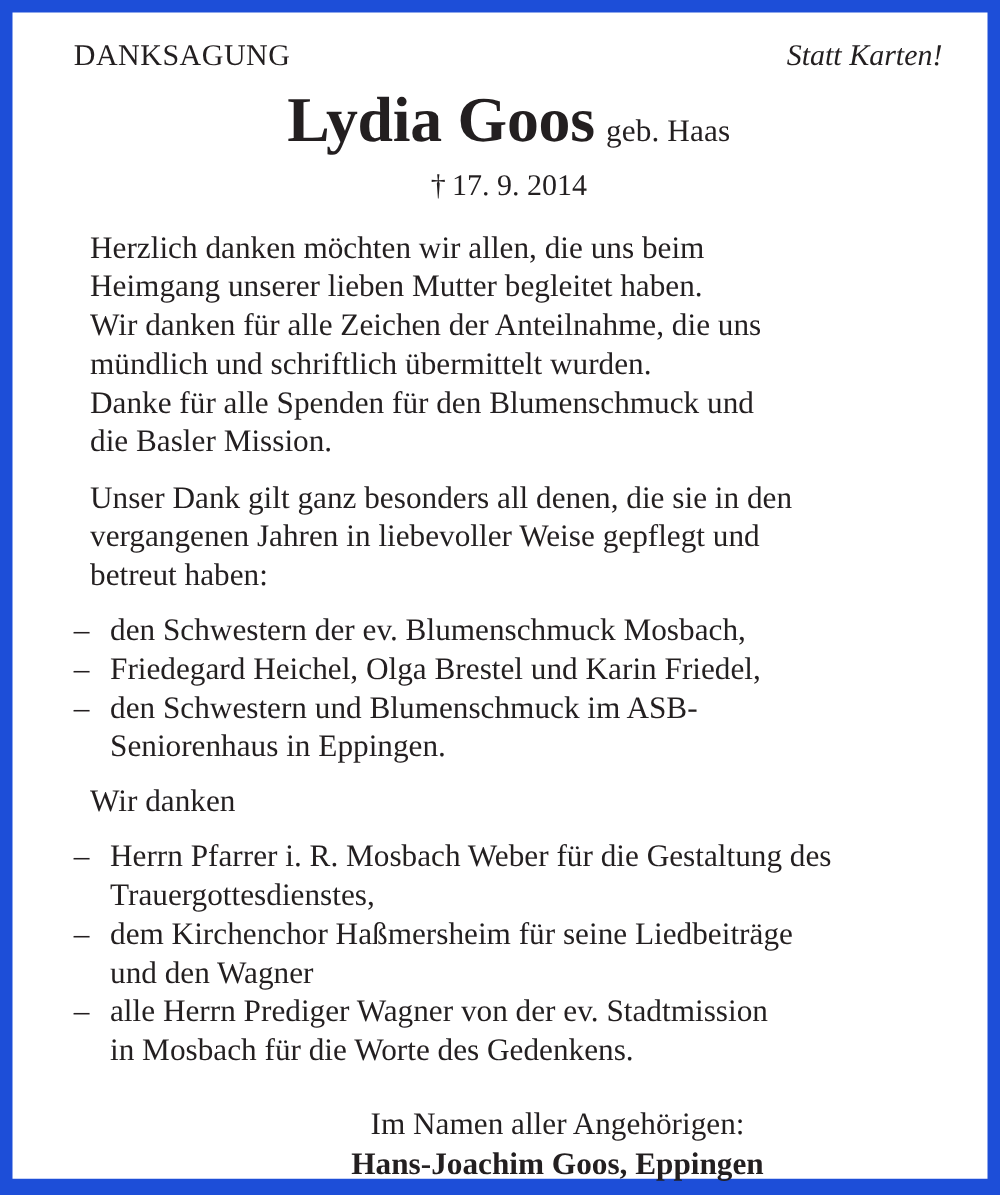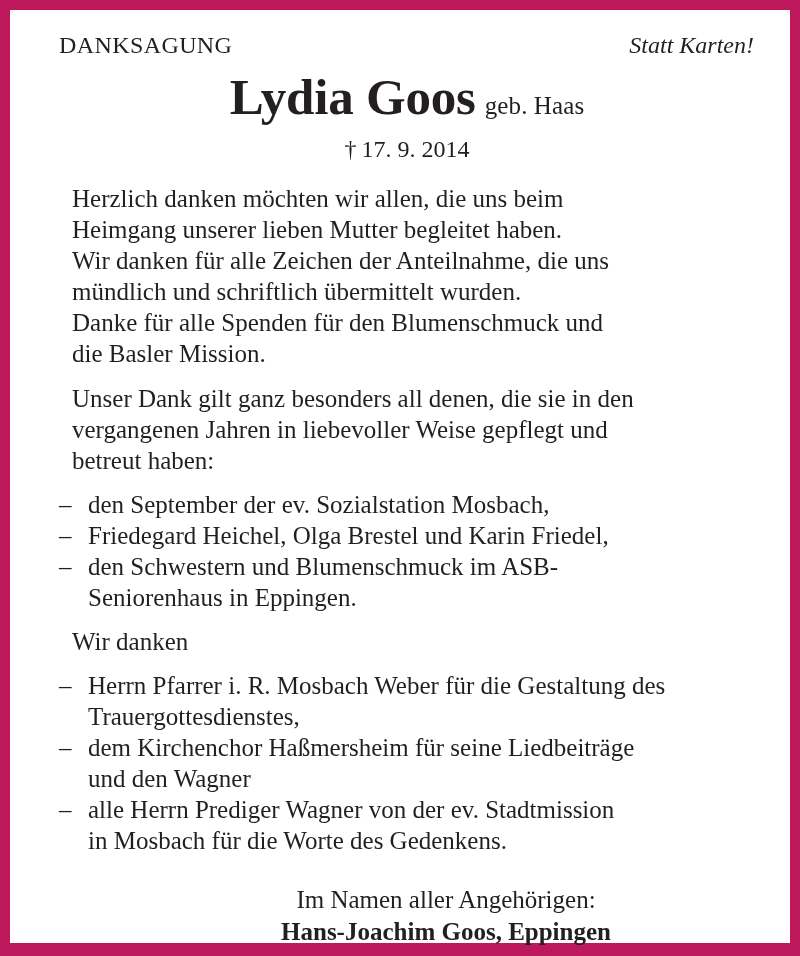--- a/index.html
+++ b/index.html
@@ -13,21 +13,21 @@
     overflow: hidden;
     font-family: "Liberation Serif", "DejaVu Serif", serif;
     color: #231f20;
   }
 
   
   .obituary-frame {
     box-sizing: border-box;
     width: 800px;
     height: 956px;
-    background: #be185d;
+    background: #1d4ed8;
     padding: 10px 10px 13px 10px;
   }
   .obituary-card {
     box-sizing: border-box;
     width: 100%;
     height: 100%;
     background: #ffffff;
     position: relative;
     padding: 0 35px 0 49px;
   }
@@ -163,21 +163,21 @@
       </p>
 
       <p class="para">
         <span class="para-line">Unser Dank gilt ganz besonders all denen, die sie in den</span>
         <span class="para-line">vergangenen Jahren in liebevoller Weise gepflegt und</span>
         <span class="para-line">betreut haben:</span>
       </p>
       <ul class="thanks-list">
         <li>
           <span class="dash">–</span>
-          <span class="wrapped-line">den September der ev. Sozialstation Mosbach,</span>
+          <span class="wrapped-line">den Schwestern der ev. Blumenschmuck Mosbach,</span>
         </li>
         <li>
           <span class="dash">–</span>
           <span class="wrapped-line">Friedegard Heichel, Olga Brestel und Karin Friedel,</span>
         </li>
         <li>
           <span class="dash">–</span>
           <span class="wrapped-line">den Schwestern und Blumenschmuck im ASB-</span>
           <span class="wrapped-line">Seniorenhaus in Eppingen.</span>
         </li>

